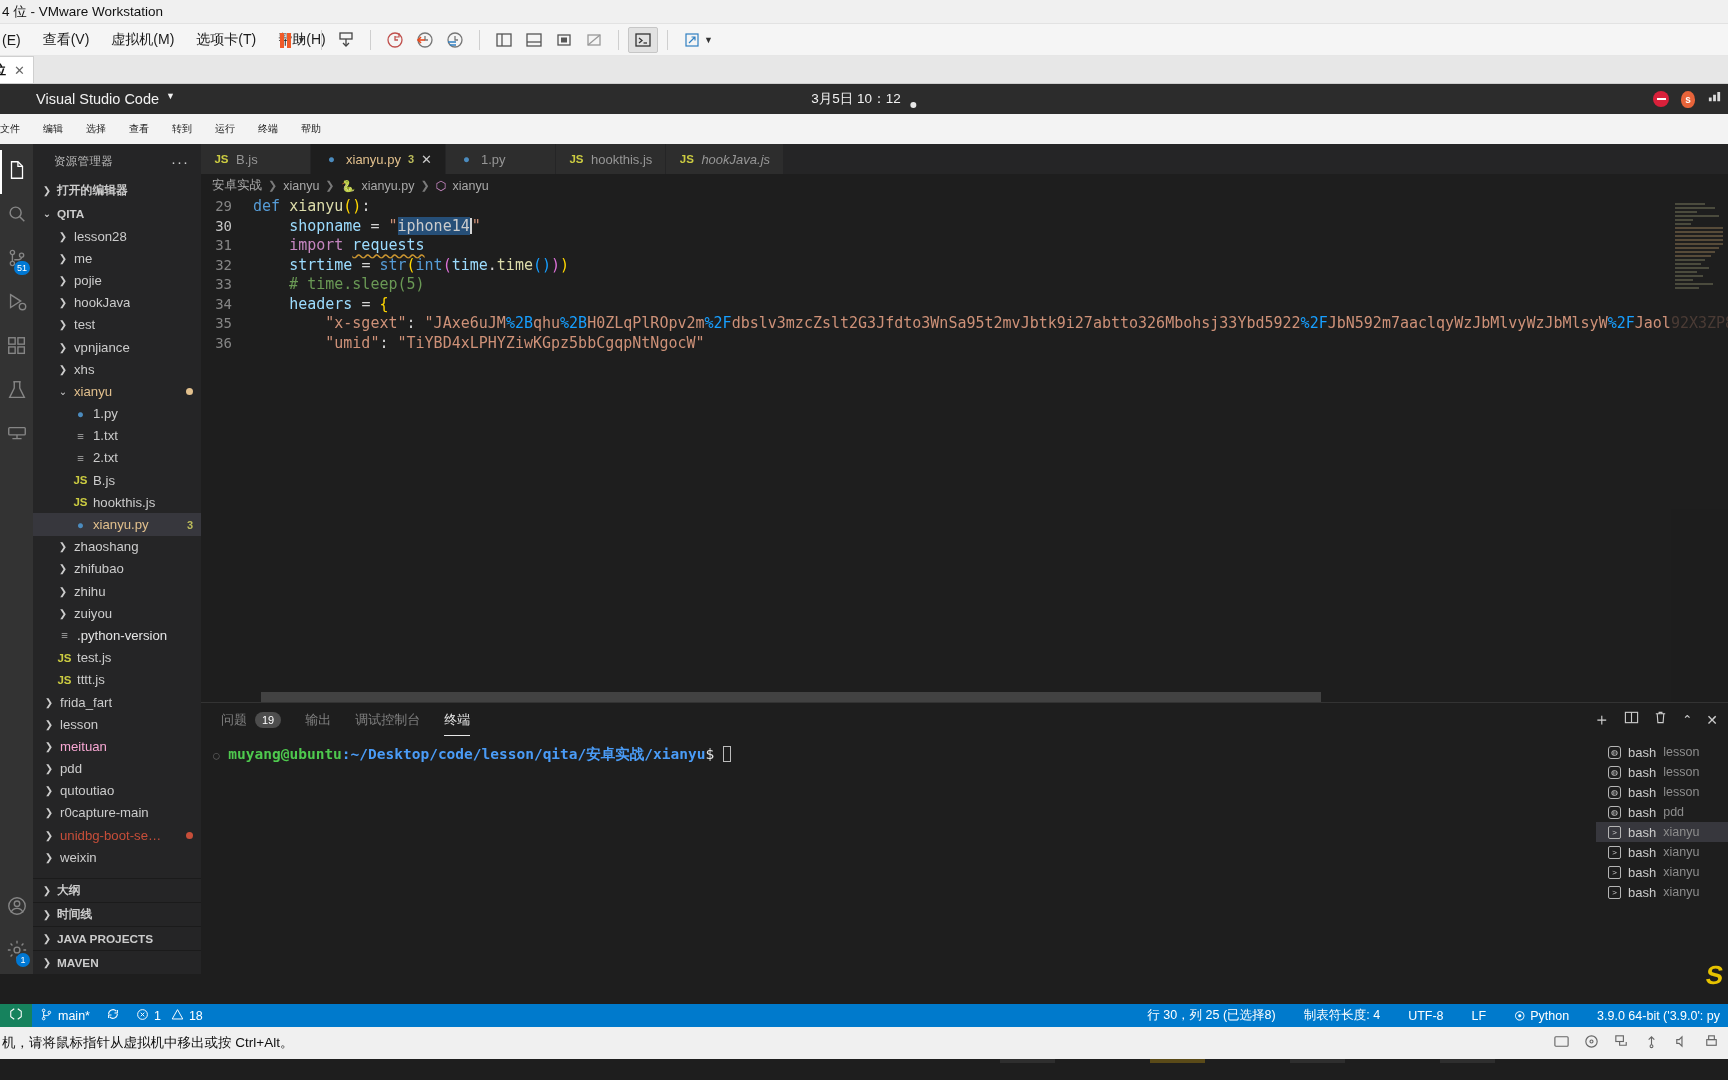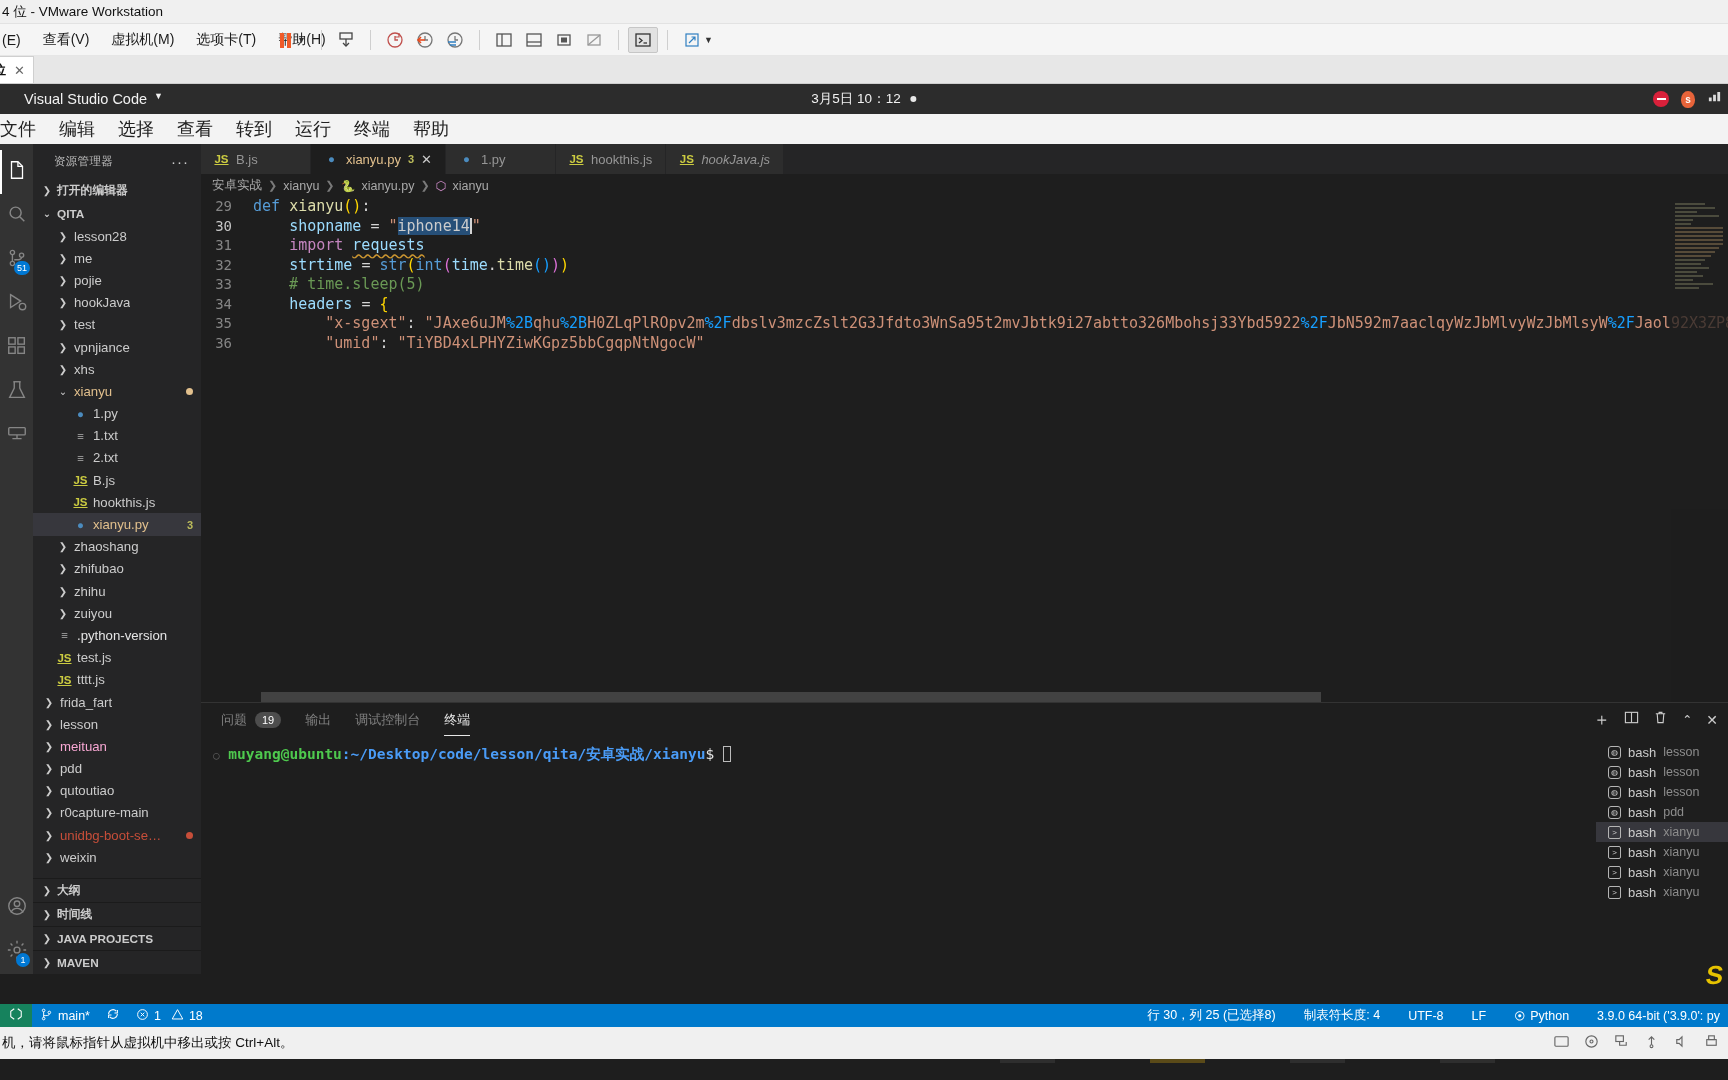--- a/index.html
+++ b/index.html
@@ -49,40 +49,40 @@
     font-size: 13px; color: #111; margin-left: -12px; cursor: pointer;
   }
   .vm-tab .x { color: #666; font-size: 13px; }
 
   
   .ubuntu-panel {
     position: absolute; top: 84px; left: 0; width: 1728px; height: 30px;
     background: #2c2c2c; color: #f2f2f2; font-size: 14.5px;
     display: flex; align-items: center;
   }
-  .up-app { position: absolute; left: 4px; display: flex; align-items: flex-start; gap: 7px; }
+  .up-app { position: absolute; left: 16px; display: flex; align-items: flex-start; gap: 7px; }
   .up-clock { position: absolute; left: 50%; transform: translateX(-50%);
-    display: flex; align-items: center; gap: 10px; font-size: 13.5px; }
+    display: flex; align-items: flex-end; gap: 10px; font-size: 13.5px; }
   .up-right { position: absolute; right: 6px; display: flex; align-items: center; gap: 12px; }
   .dot-white { width: 6px; height: 6px; border-radius: 50%; background: #e8e8e8; display:inline-block;}
   .ico-red { width: 16px; height: 16px; border-radius: 50%; background: #d9213b;
              display:flex; align-items:center; justify-content:center; }
   .ico-red::after { content:''; width:9px; height:2px; background:#fff; display:block; }
   .ico-flame { width: 14px; height: 17px; background: #e8643a; border-radius: 50% 50% 45% 45%;
                color:#fff; font-size:10px; display:flex;align-items:center;justify-content:center;font-weight:bold;}
 
   
   .vsc { position: absolute; top: 114px; left: 0; width: 1728px; height: 890px;
          background: #1e1e1e; color: #ccc; }
   .vsc-title {
     height: 30px; background: #3c3c3c; color: #cccccc; font-size: 14.5px;
     display: flex; align-items: center; justify-content: center;
   }
   .vsc-menu {
-    height: 30px; background: #f3f3f3; color: #222; font-size: 18px;
+    height: 30px; background: #f3f3f3; color: #222; font-size: 10px;
     display: flex; align-items: center; gap: 23px; padding-left: 0px;
   }
   .vsc-menu span { cursor: default; }
 
   .vsc-body { display: flex; height: 830px; }
 
   
   .activitybar {
     width: 33px; background: #333333; display: flex; flex-direction: column;
     align-items: center; padding-top: 6px; flex: 0 0 33px;
@@ -107,21 +107,21 @@
   .chev { display:inline-block; width:12px; text-align:center; font-size:10px; color:#ccc; }
   .tree { flex:1; overflow:hidden; }
   .row { height: 22.2px; display:flex; align-items:center; gap:5px; padding-right:8px;
          white-space:nowrap; cursor:pointer; position:relative;}
   .row.sel { background:#37373d; }
   .row .label { overflow:hidden; text-overflow:ellipsis; }
   .row .badge { margin-left:auto; font-size:11px; color:#bcbc5b; font-weight:bold;}
   .row .mdot { margin-left:auto; width:7px; height:7px; border-radius:50%; }
   .ind1 { padding-left: 10px; } .ind2 { padding-left: 24px; } .ind3 { padding-left: 40px; }
   .fico { width:15px; text-align:center; font-size:11.5px; font-weight:bold; flex:0 0 15px;}
-  .js { color:#cbcb41;text-decoration:underline; } .py { color:#4b8bbe; } .txt { color:#b0b0b0; font-weight:normal;}
+  .js { color:#cbcb41; } .py { color:#4b8bbe; } .txt { color:#b0b0b0; font-weight:normal;}
   .sb-bottom-sec { height:24px; display:flex; align-items:center; gap:4px; padding-left:8px;
     font-size:11.8px; font-weight:bold; color:#cccccc; border-top:1px solid #1b1b1b; cursor:pointer;}
 
   
   .main { flex:1; display:flex; flex-direction:column; background:#1e1e1e; min-width:0; }
   .tabs { height: 30px; background:#252526; display:flex; align-items:stretch; }
   .tab { display:flex; align-items:center; gap:7px; padding: 0 13px; font-size:13px;
          color:#969696; background:#2d2d2d; border-right:1px solid #252526; cursor:pointer;
          min-width:110px; position:relative;}
   .tab.active { background:#1e1e1e; color:#ffffff; }

